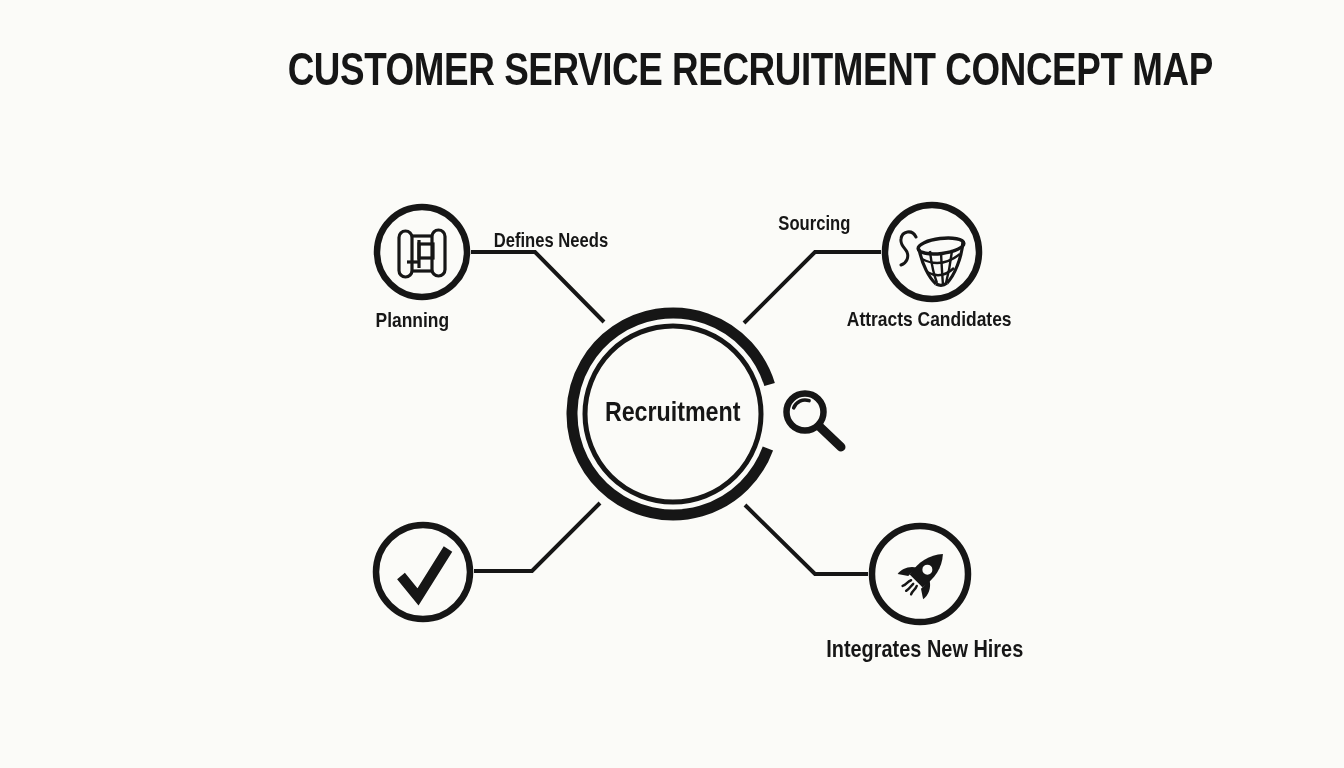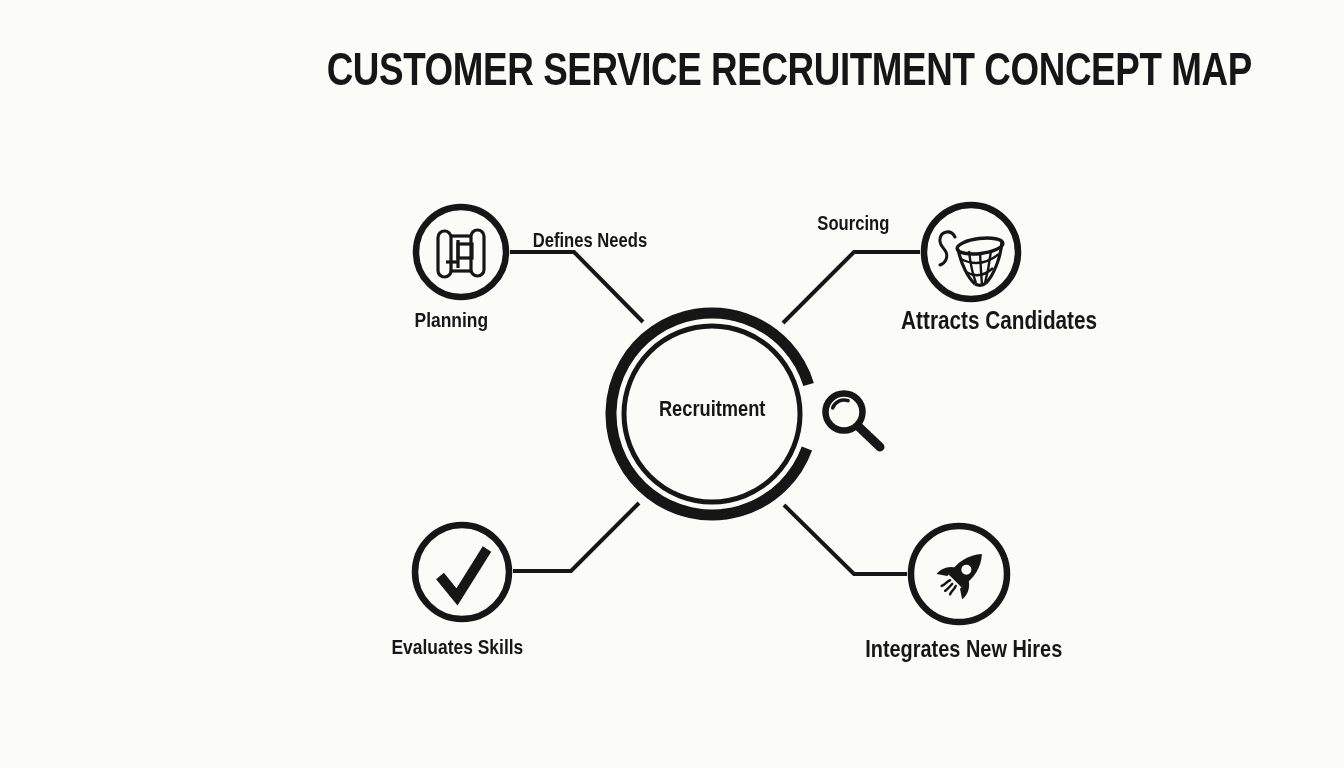--- a/index.html
+++ b/index.html
@@ -1,19 +1,19 @@
 <!DOCTYPE html>
 <html style="--background: #fbfbf8; --ink: #161616;"><head>
 <meta charset="utf-8">
 <style>
   :root { --background:#fbfbf8; --ink:#161616; }
   * { margin:0; padding:0; box-sizing:border-box; }
   html,body { width:1344px; height:768px; overflow:hidden; }
   body { background:var(--background); font-family:"Liberation Sans", sans-serif; }
-  .canvas { position:relative; width:1116px; height:768px;margin-left:39px; }
+  .canvas { position:relative; width:1116px; height:768px; }
   svg.diagram { position:absolute; left:0; top:0; }
   .stroke { stroke:var(--ink); fill:none; }
   .fill   { fill:var(--ink); stroke:none; }
   .bgfill { fill:var(--background); stroke:none; }
   .edge   { stroke:var(--ink); stroke-width:4; fill:none; }
   .label { position:absolute; color:var(--ink); font-weight:bold; text-align:center;
            white-space:nowrap; line-height:1; z-index:2; }
   .condense { display:inline-block; transform:scaleX(0.83); transform-origin:center; }
   .condense-title { display:inline-block; transform:scaleX(0.8); transform-origin:center;
                     letter-spacing:-0.5px; }
@@ -86,42 +86,39 @@
         <path class="stroke" stroke-width="2.4" stroke-linecap="round" d="M 0 11 C 0 15 1 17 0 21"></path>
         <path class="stroke" stroke-width="2.4" stroke-linecap="round" d="M 4 10 C 6 14 4 16 6 20"></path>
       </g>
     </g>
   </svg>
 
   <div class="label" style="left:172px; top:46px;  width:1000px; font-size:46px;">
     <span class="condense-title">CUSTOMER SERVICE RECRUITMENT CONCEPT MAP</span>
   </div>
 
-  <div class="label" style="left:523px; top:398px; width:300px; font-size:22px;">
+  <div class="label" style="left:523px; top:398px; width:300px; font-size:28px;">
     <span class="condense">Recruitment</span>
   </div>
 
   <div class="label" style="left:401px; top:230px; width:300px; font-size:20px;">
     <span class="condense">Defines Needs</span>
   </div>
 
   <div class="label" style="left:664px; top:213px; width:300px; font-size:20px;">
     <span class="condense">Sourcing</span>
   </div>
 
   <div class="label" style="left:262px; top:309px; width:300px; font-size:21px;">
     <span class="condense">Planning</span>
   </div>
 
-  <div class="label" style="left:810px; top:308px; width:300px; font-size:25px;">
+  <div class="label" style="left:779px; top:308px; width:300px; font-size:21px;">
     <span class="condense">Attracts Candidates</span>
   </div>
 
 
-  <div class="label" style="left:268px; top:636px; width:300px; font-size:21px;">
-    <span class="condense">Evaluates Skills</span>
-  </div>
 
   <div class="label" style="left:775px; top:637px; width:300px; font-size:24px;">
     <span class="condense">Integrates New Hires</span>
   </div>
 
 </div>
 
 </body></html>

